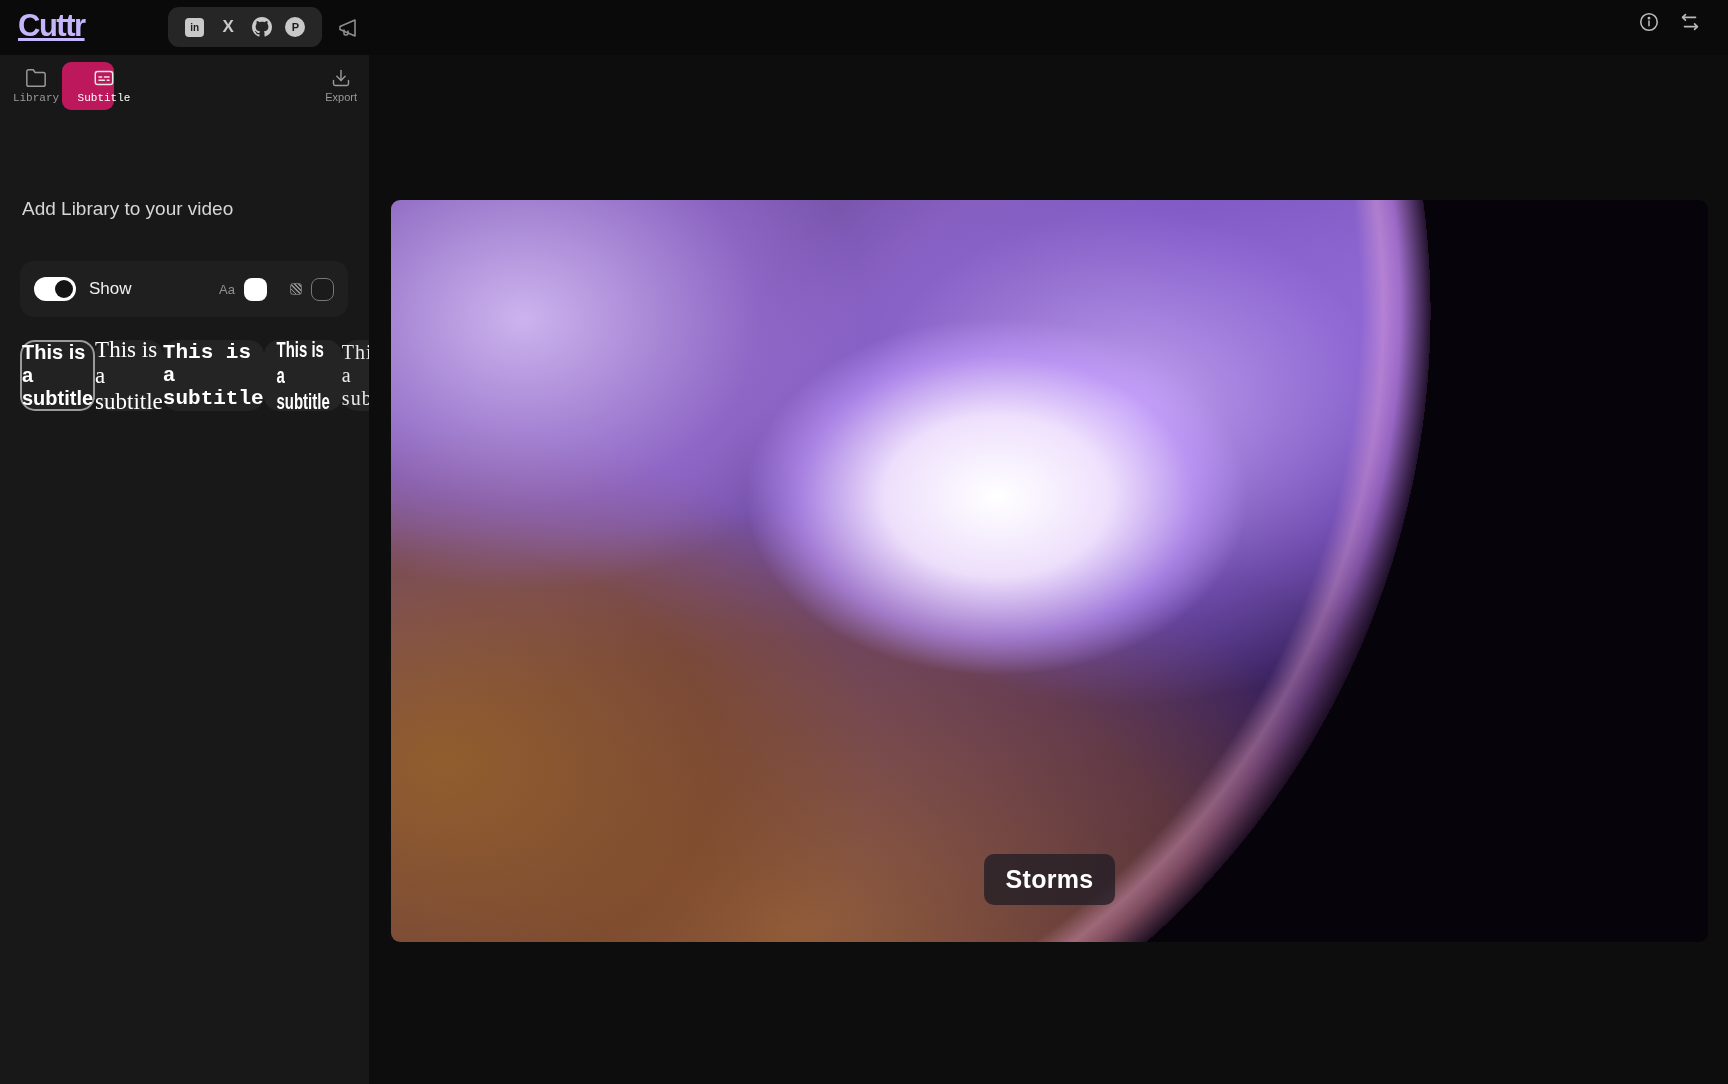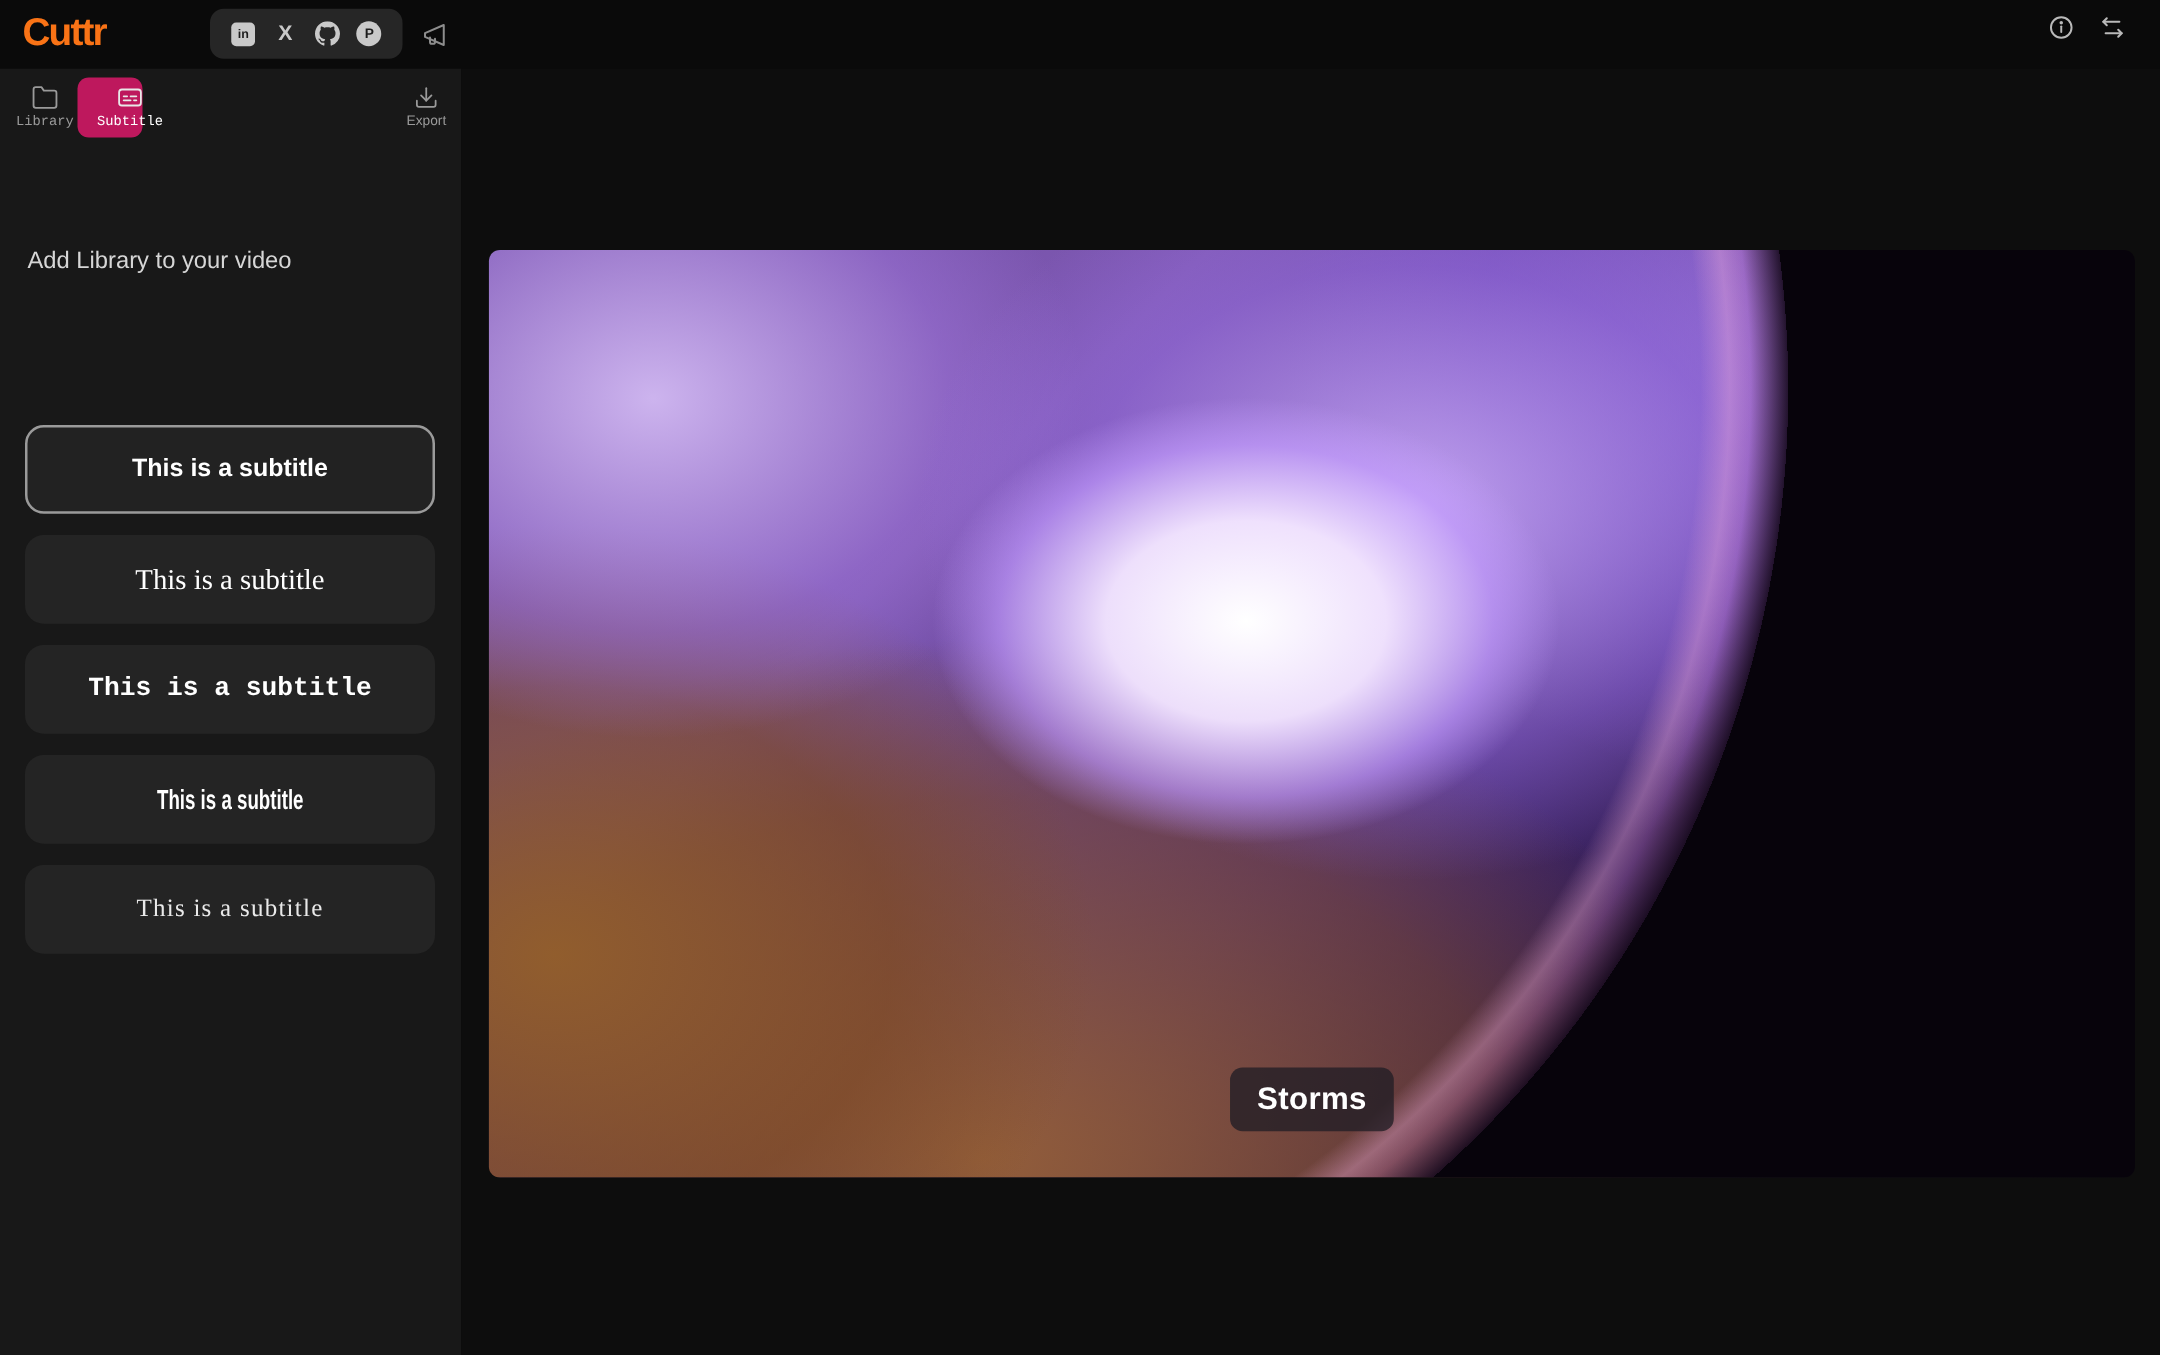--- a/index.html
+++ b/index.html
@@ -3,21 +3,21 @@
 <meta charset="utf-8">
 <style>
   * { margin:0; padding:0; box-sizing:border-box; }
   html,body { width:1728px; height:1084px; background:#0d0d0d; overflow:hidden;
               font-family:"Liberation Sans", sans-serif; }
   .canvas { position:relative; width:1728px; height:1084px; }
 
   
   .topbar { position:absolute; top:0; left:0; width:1728px; height:55px; background:#0a0a0a; }
   .logo { position:absolute; left:18px; top:8px; font-size:31px; font-weight:800;
-          color:#f97316; letter-spacing:-1.5px; }
+          color:#c4b5fd; letter-spacing:-1.5px;text-decoration:underline; }
   .social-pill { position:absolute; left:168px; top:7px; width:154px; height:40px;
                  background:#262626; border-radius:11px; display:flex; align-items:center;
                  justify-content:space-evenly; padding:0 6px;text-align:right; }
   .soc { width:26px; height:26px; display:flex; align-items:center; justify-content:center;
          cursor:pointer; }
   .li-badge { width:19px; height:19px; background:#c9c9c9; border-radius:4px; color:#1d1d1d;
               font-size:10px; font-weight:700; display:flex; align-items:center; justify-content:center; }
   .x-glyph { color:#c9c9c9; font-size:17px; font-weight:800; }
   .gh-svg { width:20px; height:20px; fill:#c9c9c9; }
   .ph-badge { width:20px; height:20px; background:#c9c9c9; border-radius:50%; color:#1d1d1d;
@@ -57,21 +57,21 @@
   .font-color-group { margin-left:auto; display:flex; align-items:center; }
   .aa-label { font-size:13px; color:#909090; margin-right:9px; }
   .swatch { width:23px; height:23px; border-radius:8px; cursor:pointer; }
   .swatch-white { background:#ffffff; }
   .hatch { width:12px; height:12px; border-radius:3px; margin-left:23px; margin-right:9px;
            background:repeating-linear-gradient(45deg,#8d8d8d 0 1.2px,#2a2a2a 1.2px 3px);
            border:1px solid #6f6f6f; }
   .swatch-dark { background:#1b1b1b; border:1.5px solid #777777; }
 
   .styles-list { position:absolute; left:20px; top:285px; width:328px; display:flex;
-                 flex-direction:column; gap:17px; }
+                 flex-direction:row; }
   .style-card { width:328px; height:71px; background:#242424; border-radius:15px;
                 display:flex; align-items:center; justify-content:center; color:#ffffff;
                 cursor:pointer; }
   .style-card.selected { background:#222222; border:2px solid #9a9a9a; }
   .f-boldsans  { font-family:"Liberation Sans", sans-serif; font-weight:700; font-size:20px; }
   .f-serif     { font-family:"Liberation Serif", serif; font-weight:400; font-size:23px; }
   .f-mono      { font-family:"Liberation Mono", monospace; font-weight:700; font-size:21px; }
   .f-condensed { font-family:"Liberation Sans", sans-serif; font-weight:700; font-size:22px;
                  display:inline-block; transform:scaleX(0.68); letter-spacing:0; }
   .f-hand      { font-family:cursive; font-size:20px; letter-spacing:1px; color:#e9e9e9; }
@@ -176,20 +176,32 @@
             <polyline points="7 10 12 15 17 10"></polyline>
             <line x1="12" y1="3" x2="12" y2="15"></line>
           </svg>
         </span>
         <span class="tlabel">Export</span>
       </div>
     </div>
 
     <div class="panel-heading">Add Library to your video</div>
 
+    <div class="show-panel">
+      <div class="toggle">
+        <div class="knob"></div>
+      </div>
+      <span class="show-label">Show</span>
+      <div class="font-color-group">
+        <span class="aa-label">Aa</span>
+        <div class="swatch swatch-white"></div>
+        <div class="hatch"></div>
+        <div class="swatch swatch-dark"></div>
+      </div>
+    </div>
 
     <div class="styles-list">
       <div class="style-card selected">
         <span class="f-boldsans">This is a subtitle</span>
       </div>
       <div class="style-card">
         <span class="f-serif">This is a subtitle</span>
       </div>
       <div class="style-card">
         <span class="f-mono">This is a subtitle</span>

